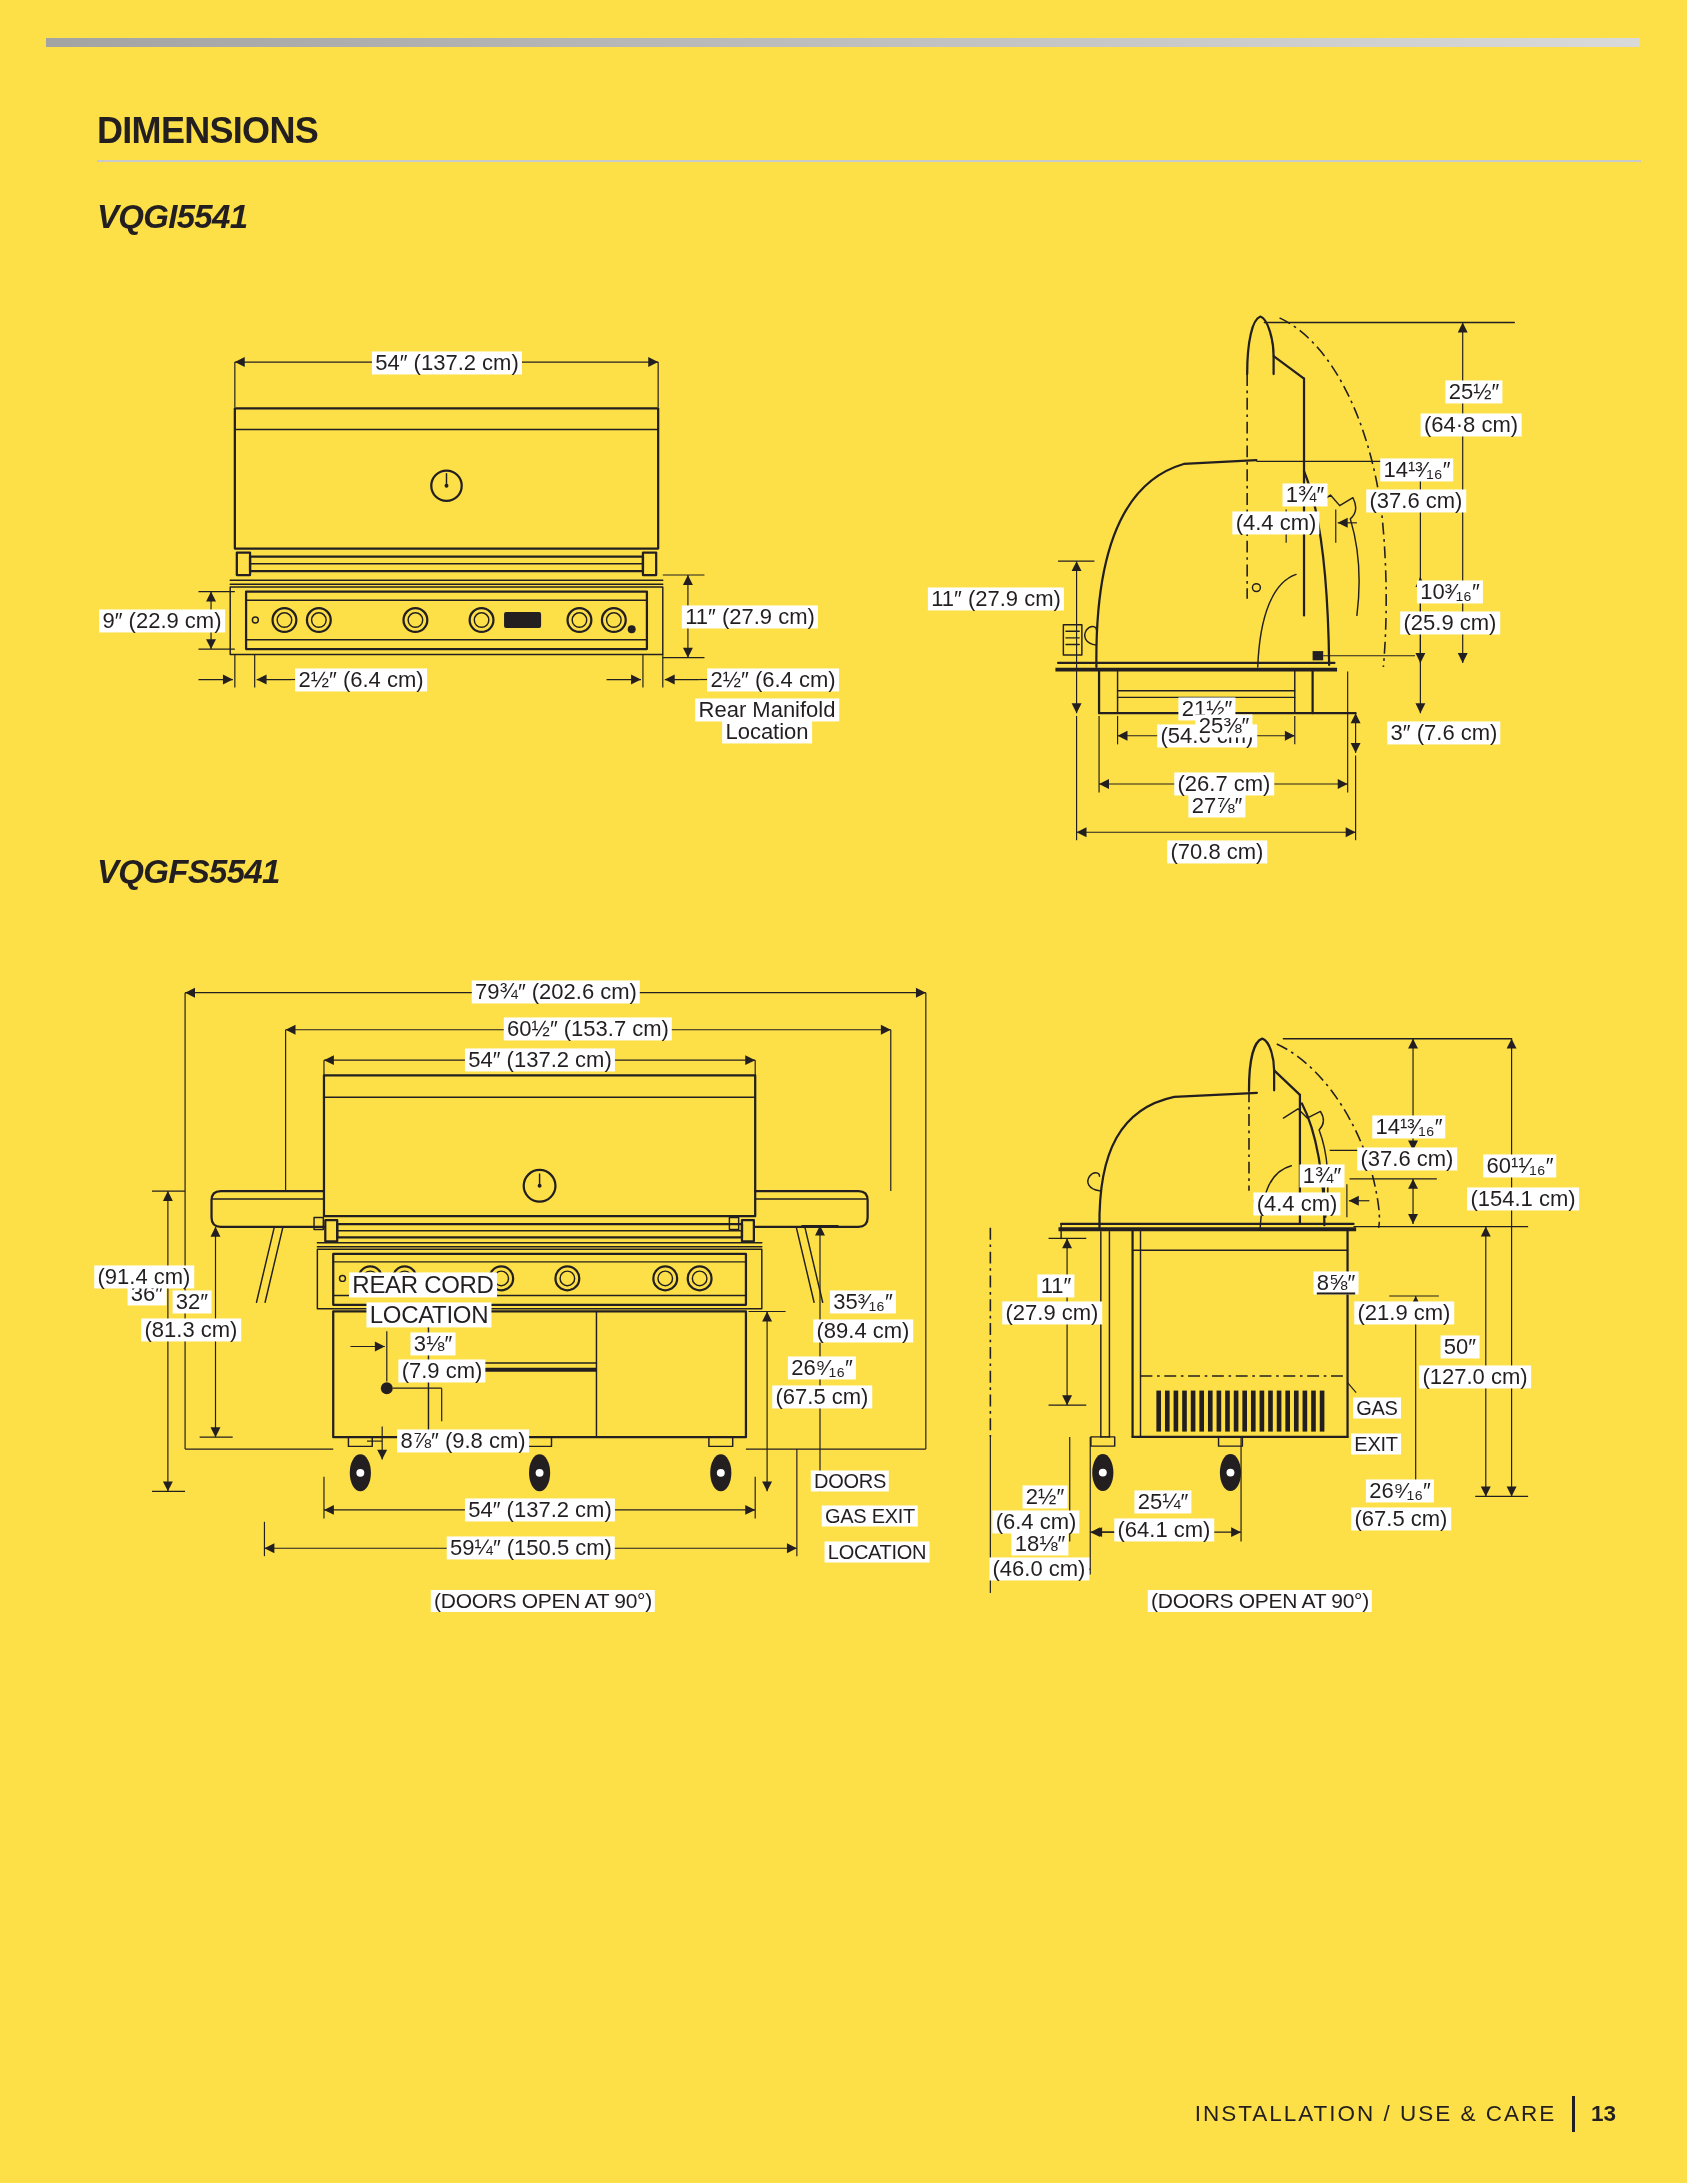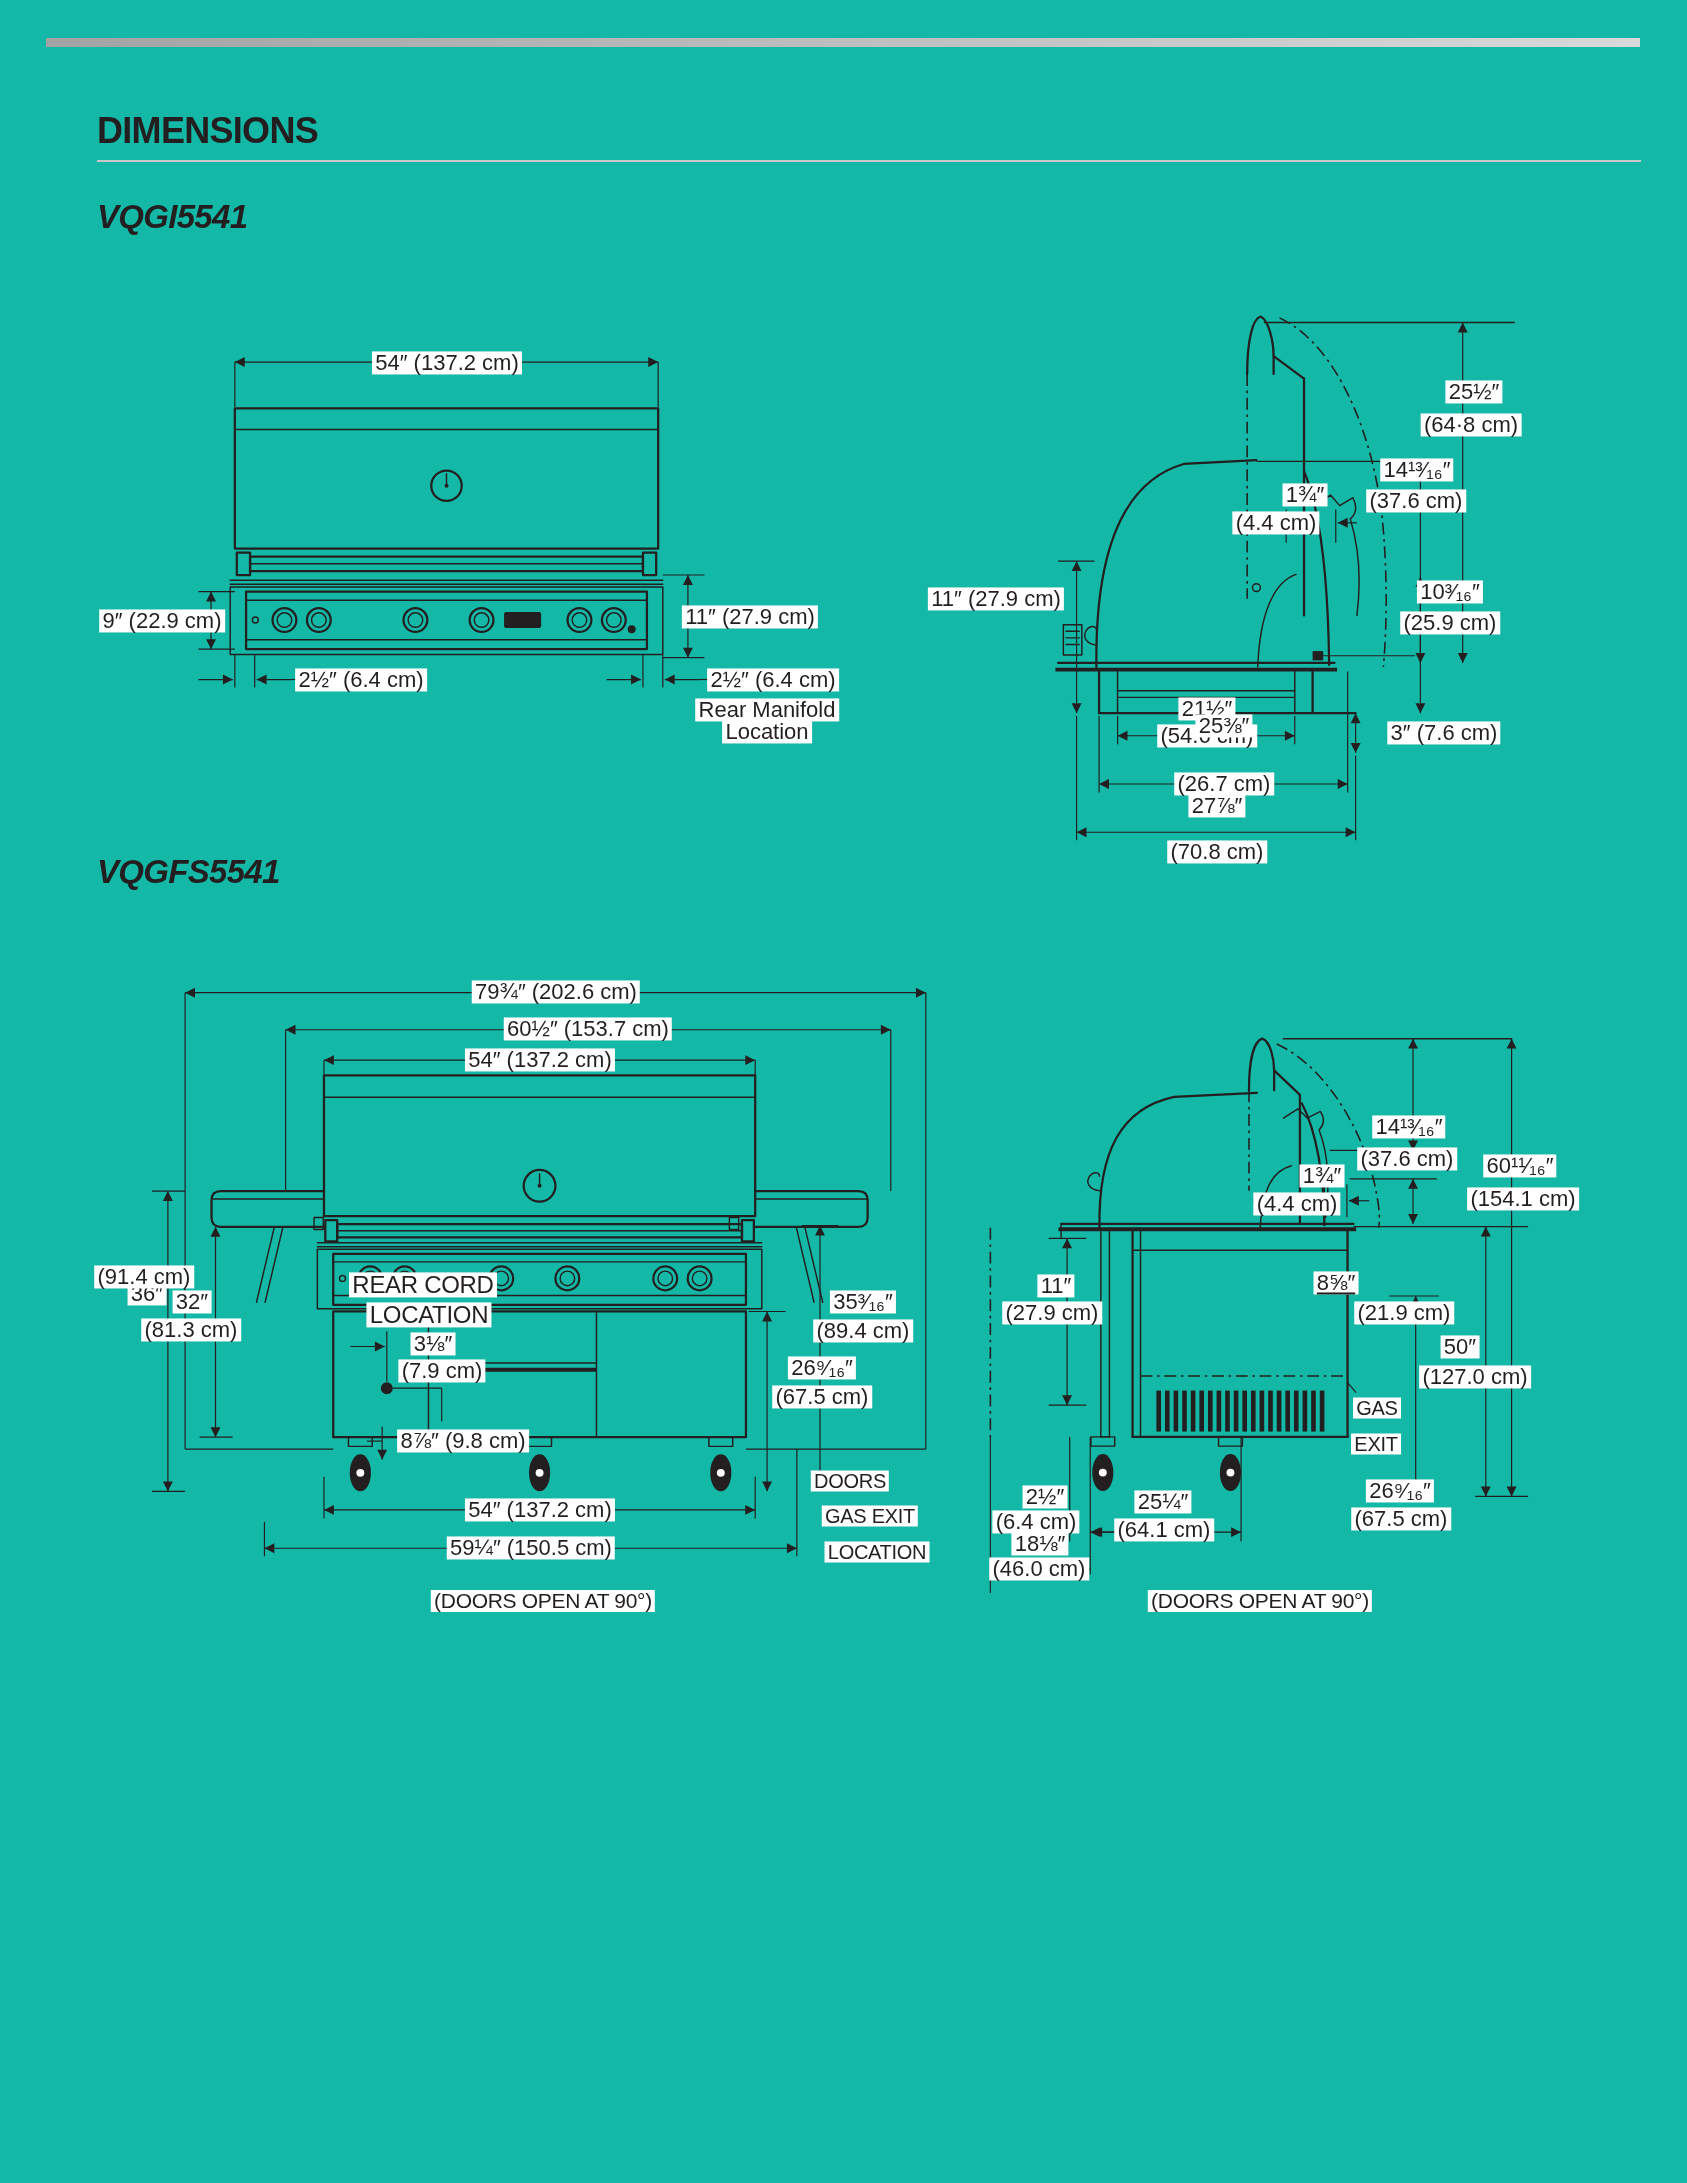--- a/index.html
+++ b/index.html
@@ -1,16 +1,16 @@
 <!DOCTYPE html>
 <html style="font-size:10.6px"><head>
 <meta charset="utf-8">
 <style>
   html,body{margin:0;padding:0;background:#fff;}
-  #page{position:relative;width:1687px;height:2183px;background:#14b8a6;overflow:hidden;
+  #page{position:relative;width:1687px;height:2183px;background:#fde047;overflow:hidden;
         font-family:"Liberation Sans","DejaVu Sans",sans-serif;color:#231f20;}
   .topbar{position:absolute;left:46px;top:38px;width:1594px;height:9.3px;
           background:linear-gradient(to right,#a3a3a3,#d9d9d9);}
   .h1{position:absolute;left:97px;top:110px;font-size:36px;font-weight:bold;letter-spacing:-0.7px;}
   .rule{position:absolute;left:97px;top:160px;width:1544px;height:2px;background:#c9c9c9;}
   .h2{position:absolute;font-size:33px;font-weight:bold;letter-spacing:-0.7px;font-style:italic;}
   svg.draw{position:absolute;z-index:1;}
   .lbl{position:absolute;transform:translate(-50%,-50%);font-size:22px;line-height:1.05;
        white-space:nowrap;background:#fff;padding:0 3.3px;z-index:3;text-align:center;}
   .big{font-size:24px;letter-spacing:-0.3px;}
@@ -397,15 +397,20 @@
   <div class="lbl" style="left:1400px;top:1491px;">26⁹⁄₁₆″</div>
   <div class="lbl" style="left:1401px;top:1519px;">(67.5 cm)</div>
   <div class="lbl" style="left:1045px;top:1497px;">2½″</div>
   <div class="lbl" style="left:1036px;top:1522px;">(6.4 cm)</div>
   <div class="lbl" style="left:1163px;top:1502px;">25¼″</div>
   <div class="lbl" style="left:1164px;top:1530px;">(64.1 cm)</div>
   <div class="lbl" style="left:1040px;top:1544px;">18⅛″</div>
   <div class="lbl" style="left:1039px;top:1569px;">(46.0 cm)</div>
   <div class="lbl cap" style="left:1260px;top:1601px;">(DOORS OPEN AT 90°)</div>
 
+  <div class="footer">
+    <span class="ft">INSTALLATION / USE &amp; CARE</span>
+    <span class="bar"></span>
+    <span class="pn">13</span>
+  </div>
 
 </div>
 
 
 </body></html>

